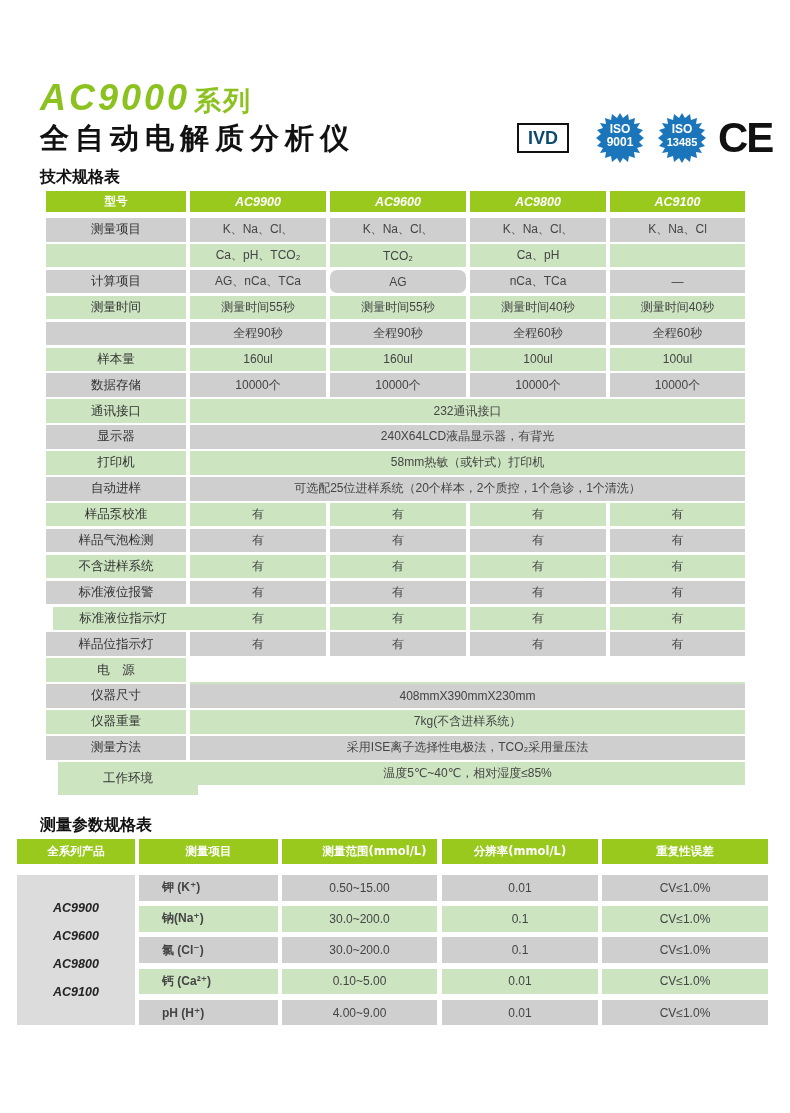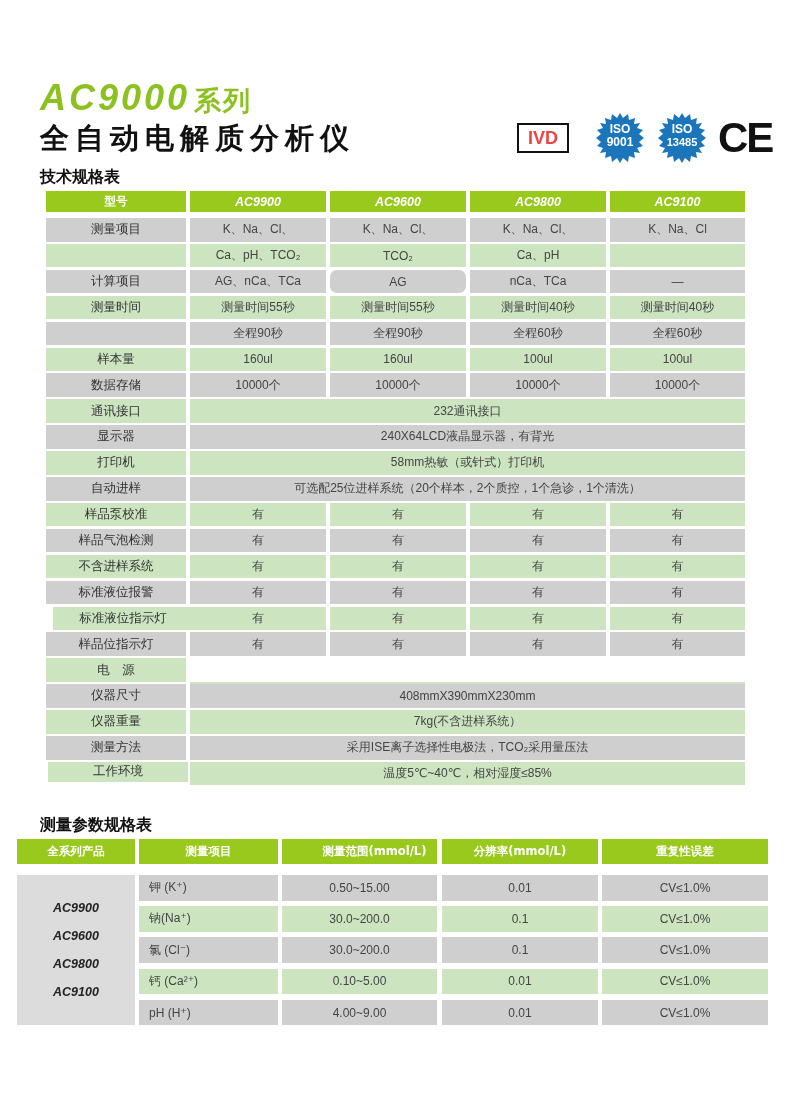--- a/index.html
+++ b/index.html
@@ -19,21 +19,21 @@
   }
   .section-title {
     position: absolute; font-family: "DejaVu Sans", sans-serif; font-weight: bold;
     font-size: 16px; color: #111; line-height: 20px;
   }
 
   
   .ivd {
     position: absolute; left: 517px; top: 123px; width: 52px; height: 30px;
     border: 2px solid #111; font-family: "Liberation Sans", sans-serif; font-weight: bold;
-    font-size: 18px; line-height: 26px; text-align: center; color: #ef4444;
+    font-size: 18px; line-height: 26px; text-align: center; color: #0c4a6e;
   }
   .iso {
     position: absolute; width: 50px; height: 50px; top: 113px;
   }
   .iso svg { position: absolute; left: 0; top: 0; }
   .iso .txt {
     position: absolute; left: 0; top: 10px; width: 50px; text-align: center;
     color: #fff; font-family: "Liberation Sans", sans-serif; font-weight: bold; line-height: 13px;
   }
   .ce {
@@ -44,21 +44,21 @@
   
   .cell {
     position: absolute; display: flex; align-items: center; justify-content: center;
     font-size: 12px; color: #444; white-space: nowrap; font-family: "Liberation Sans", "DejaVu Sans", sans-serif;
   }
   .cell.label { font-family: "DejaVu Sans", sans-serif; font-size: 12.5px; color: #333; }
   .hdr { background: #98c91c; color: #fff; font-weight: bold; font-style: italic; font-size: 12.5px; }
   .hdr.cn { font-style: normal; font-family: "DejaVu Sans", sans-serif; font-size: 11.5px; }
   .g { background: #cfcfcf; }
   .l { background: #cce4c0; }
-  .left-align { justify-content: flex-start; padding-left: 10px; }
+  .left-align { justify-content: flex-start; padding-left: 23px; font-weight: bold; }
   .model-list {
     position: absolute; left: 17px; top: 875px; width: 118px; height: 150px;
     background: #dcdcdc; display: flex; flex-direction: column; align-items: center; justify-content: center;
   }
   .model-list .m {
     font-family: "Liberation Sans", sans-serif; font-weight: bold; font-style: italic;
     font-size: 12.5px; color: #222; line-height: 28px;
   }
 </style>
 </head>
@@ -172,21 +172,21 @@
     <div class="cell g" style="left: 470px; top: 632.4px; width: 136px; height: 23.5px;">有</div>
     <div class="cell g" style="left: 610px; top: 632.4px; width: 135px; height: 23.5px;">有</div>
     <div class="cell l label" style="left: 46px; top: 658.3px; width: 140px; height: 23.5px;">电　源</div>
     <div class="cell l" style="left: 190px; top: 658.3px; width: 555px; height: 23.5px; margin-top: 24px;">AC220V ± 22V　50Hz　50W</div>
     <div class="cell g label" style="left: 46px; top: 684.2px; width: 140px; height: 23.5px;">仪器尺寸</div>
     <div class="cell g" style="left: 190px; top: 684.2px; width: 555px; height: 23.5px;">408mmX390mmX230mm</div>
     <div class="cell l label" style="left: 46px; top: 710.1px; width: 140px; height: 23.5px;">仪器重量</div>
     <div class="cell l" style="left: 190px; top: 710.1px; width: 555px; height: 23.5px;">7kg(不含进样系统）</div>
     <div class="cell g label" style="left: 46px; top: 736px; width: 140px; height: 23.5px;">测量方法</div>
     <div class="cell g" style="left: 190px; top: 736px; width: 555px; height: 23.5px;">采用ISE离子选择性电极法，TCO₂采用量压法</div>
-    <div class="cell l label" style="left: 48px; top: 761.9px; width: 140px; height: 20px;">工作环境</div>
+    <div class="cell l label" style="left: 58px; top: 761.9px; width: 140px; height: 33px;">工作环境</div>
     <div class="cell l" style="left: 190px; top: 761.9px; width: 555px; height: 23.5px;">温度5℃~40℃，相对湿度≤85%</div>
   </div>
 
 <div class="section-title" style="left:40px; top:815px;">测量参数规格表</div>
 
 <div id="param-table">
     <div class="cell hdr cn" style="left: 17px; top: 839px; width: 118px; height: 25px;">全系列产品</div>
     <div class="cell hdr cn" style="left: 139px; top: 839px; width: 139px; height: 25px;">测量项目</div>
     <div class="cell hdr cn" style="left: 282px; top: 839px; width: 155px; height: 25px; padding-left: 30px;">测量范围(mmol/L)</div>
     <div class="cell hdr cn" style="left: 442px; top: 839px; width: 156px; height: 25px;">分辨率(mmol/L)</div>

